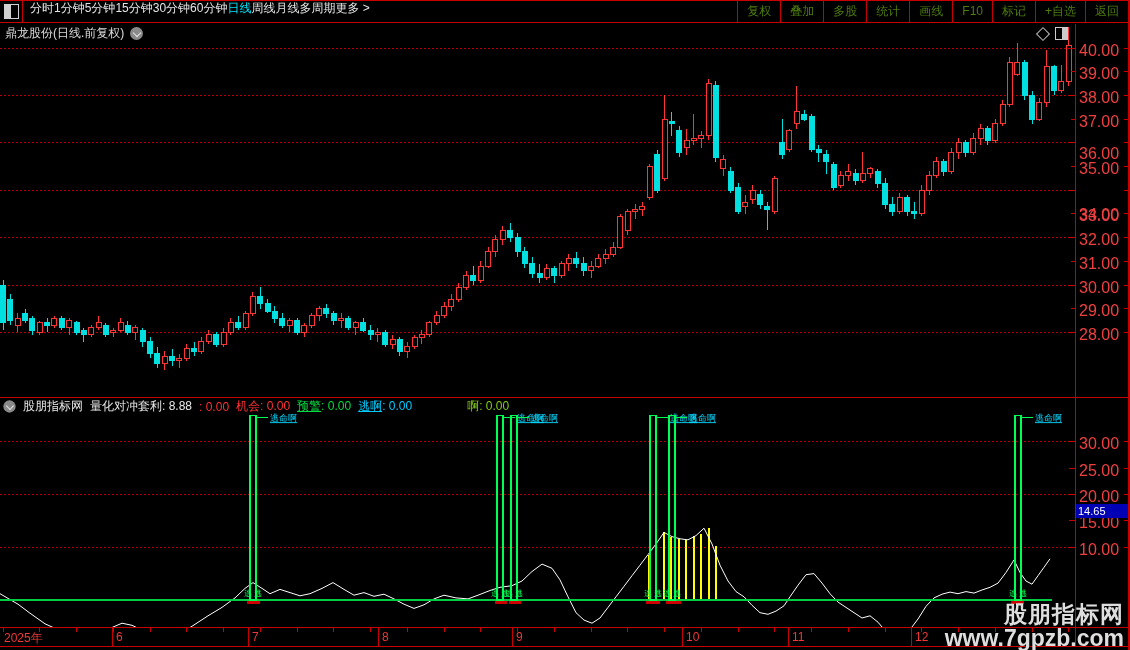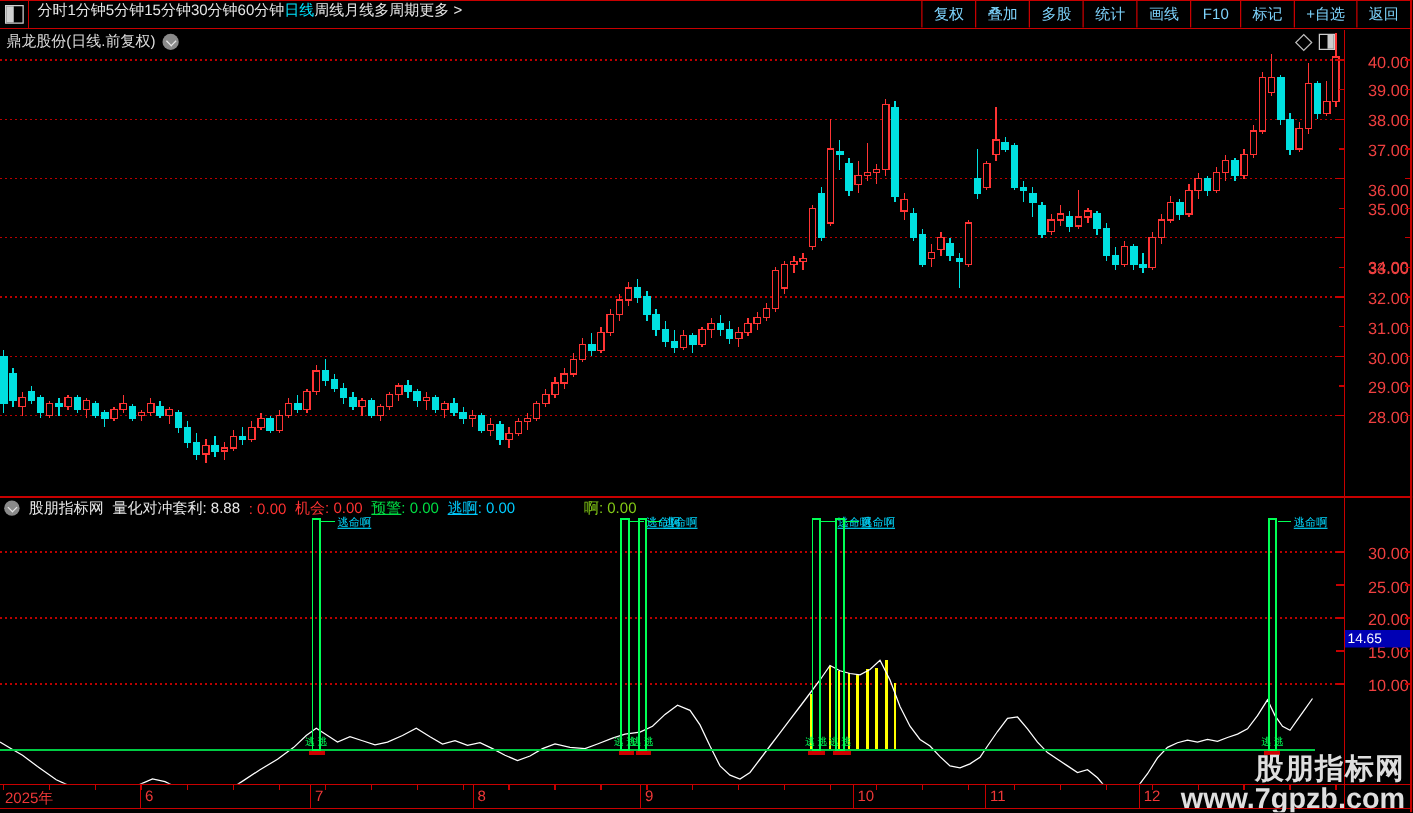--- a/index.html
+++ b/index.html
@@ -4,36 +4,36 @@
 <style>
   html,body{margin:0;padding:0;background:#000;}
   #app{position:relative;width:1130px;height:650px;background:#000;overflow:hidden;
        font-family:"Liberation Sans",sans-serif;-webkit-font-smoothing:antialiased;}
   
   #topbar{position:absolute;left:0;top:0;width:1130px;height:22px;background:#000;}
   #tb-left{position:absolute;left:30px;top:0;height:22px;display:flex;align-items:flex-start;}
   .nav-item{color:#e6e6e6;font-size:12px;white-space:nowrap;cursor:default;}
   .nav-item.active{color:#00e5ff;}
   #tb-right{position:absolute;right:2px;top:0;height:22px;display:flex;align-items:stretch;}
-  .tbr-item{color:#7dd3fc;font-size:12px;display:flex;align-items:center;padding:0 9px;
+  .tbr-item{color:#4d7c0f;font-size:12px;display:flex;align-items:center;padding:0 9px;
             border-left:1px solid #c80000;white-space:nowrap;}
   #lefticon{position:absolute;left:4px;top:4px;width:13px;height:13px;border:1px solid #d0d0d0;}
   #lefticon .half{position:absolute;left:0;top:0;width:6px;height:13px;background:#d0d0d0;}
   
   #titlebar{position:absolute;left:5px;top:26px;height:15px;display:flex;align-items:center;gap:6px;}
   #title-text{color:#dcdcdc;font-size:12px;}
   .circ-icon{width:13px;height:13px;border-radius:50%;background:#8a8a8a;position:relative;}
   .circ-icon:after{content:"";position:absolute;left:3.5px;top:3px;width:5px;height:5px;
       border-left:1.6px solid #e8e8e8;border-bottom:1.6px solid #e8e8e8;transform:rotate(-45deg);}
   #corner-icons{position:absolute;left:1038px;top:27px;display:flex;gap:7px;align-items:center;}
   #diamond-icon{width:8px;height:8px;border:1px solid #bbb;transform:rotate(45deg);}
   #panes-icon{width:11px;height:11px;border:1px solid #ccc;position:relative;}
   #panes-icon .half{position:absolute;right:0;top:0;width:5px;height:11px;background:#ccc;}
   
-  .ylab,.ylab2{position:absolute;left:1079px;width:48px;color:#f04040;font-size:13px;text-align:right;}
+  .ylab,.ylab2{position:absolute;left:1079px;width:48px;color:#f04040;font-size:16px;text-align:left;}
   .mon{position:absolute;top:630px;color:#f03838;font-size:12px;}
   #yearlab{position:absolute;left:4px;top:630px;color:#f03838;font-size:12px;}
   
   #ind-header{position:absolute;left:3px;top:399px;height:15px;display:flex;align-items:center;gap:7px;z-index:6;}
   #ind-header .seg{font-size:12px;white-space:nowrap;}
   #ind-header .u{text-decoration:underline;}
   
   #badge{position:absolute;left:1076px;top:504px;width:50px;height:14px;background:#0000b4;
          color:#fff;font-size:11px;line-height:14px;padding-left:2px;z-index:5;}
   

